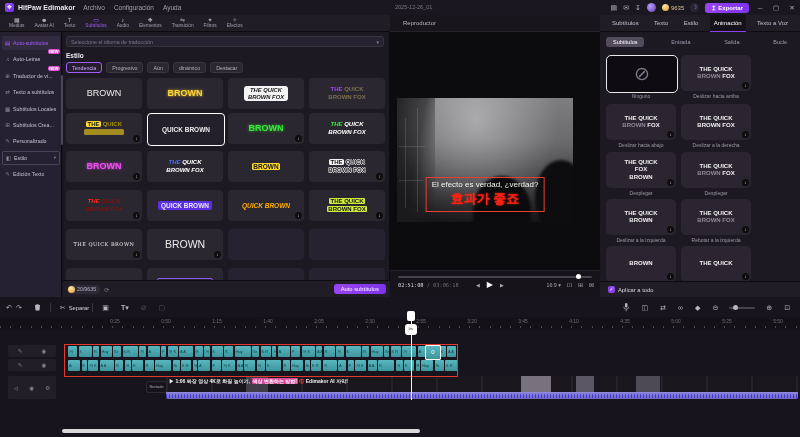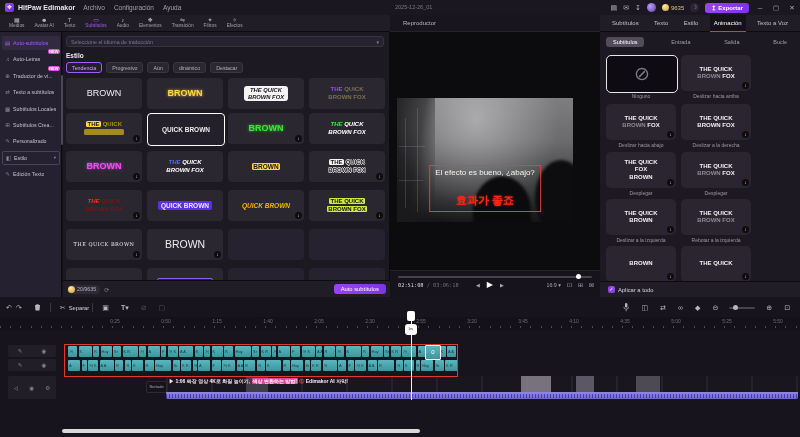--- a/index.html
+++ b/index.html
@@ -100,21 +100,21 @@
   #building{position:absolute;left:-8px;top:0;width:46px;height:124px;
        background:linear-gradient(100deg,#1a191c 55%,rgba(26,25,28,0) 100%);}
   .bline{position:absolute;background:rgba(150,150,155,.25);}
   #head1{position:absolute;left:76px;top:78px;width:58px;height:70px;border-radius:50% 50% 40% 40%;
          background:#0b0b0d;filter:blur(1.5px);}
   #head2{position:absolute;left:138px;top:62px;width:52px;height:75px;border-radius:50%;
          background:#0d0d10;filter:blur(1.5px);}
   #sub-box{position:absolute;left:50%;bottom:10px;transform:translateX(-50%);border:1.5px solid #e8402e;
            padding:2px 5px 3px;text-align:center;white-space:nowrap;}
   #sub-line1{font-size:8px;color:#f5f3ef;}
-  #sub-line2{font-size:11px;font-weight:bold;color:#ff2212;text-shadow:0 0 2px rgba(255,40,20,.9);margin-top:16px;}
+  #sub-line2{font-size:13px;font-weight:bold;color:#ff2212;text-shadow:0 0 2px rgba(255,40,20,.9);margin-top:1px;}
   #player-ctl{left:390px;top:270px;width:210px;height:27px;background:#16131a;border-top:1px solid #26212c;box-sizing:border-box;}
   #seekbar{position:absolute;left:8px;top:5px;width:194px;height:2px;background:#46424e;border-radius:1px;}
   #seek-knob{position:absolute;left:178px;top:-2px;width:5px;height:5px;border-radius:50%;background:#fff;}
   #time-disp{position:absolute;left:8px;top:11px;font-size:5.3px;font-family:"DejaVu Sans Mono",monospace;color:#d8d4de;}
   #time-disp .dur{color:#6f6a78;}
   #transport{position:absolute;left:86px;top:9px;display:flex;align-items:center;gap:7px;}
   .tbtn{font-size:5px;color:#a9a2b2;} #play-btn{font-size:8px;color:#fff;}
   #ctl-right{position:absolute;right:6px;top:10px;display:flex;align-items:center;gap:6px;}
   #aspect{font-size:5.3px;color:#a9a2b2;}
   .ctl-ico{font-size:6px;color:#a9a2b2;}
@@ -410,21 +410,21 @@
   <div id="video" class="abs">
     <div id="building"></div>
     <div class="bline" style="left:8px;top:20px;width:1px;height:90px;"></div>
     <div class="bline" style="left:20px;top:10px;width:1px;height:104px;"></div>
     <div class="bline" style="left:2px;top:48px;width:26px;height:1px;"></div>
     <div class="bline" style="left:2px;top:82px;width:24px;height:1px;"></div>
     <div id="fog"></div>
     <div id="head1"></div>
     <div id="head2"></div>
     <div id="sub-box">
-      <div id="sub-line1">El efecto es bueno, ¿abajo?</div>
+      <div id="sub-line1">El efecto es verdad, ¿verdad?</div>
       <div id="sub-line2">효과가 좋죠</div>
     </div>
   </div>
   <div id="player-ctl" class="abs">
     <div id="seekbar">
         <div id="seek-knob"></div>
       </div>
     <div id="time-disp">
       <span>02:51:08</span>
       <span class="dur"> / </span><span class="dur">03:06:18</span>

